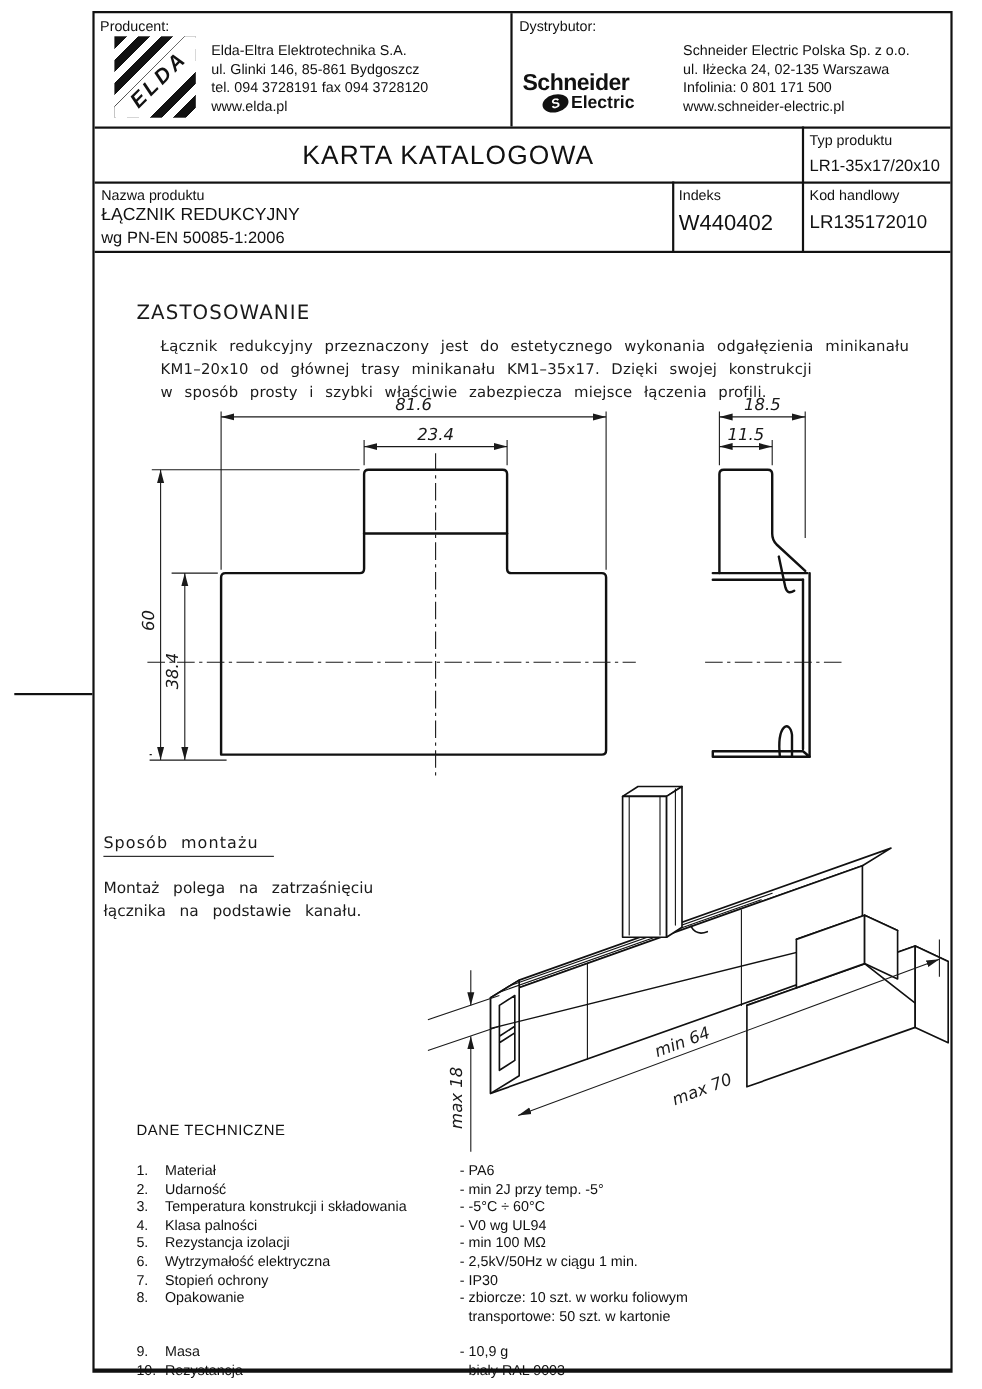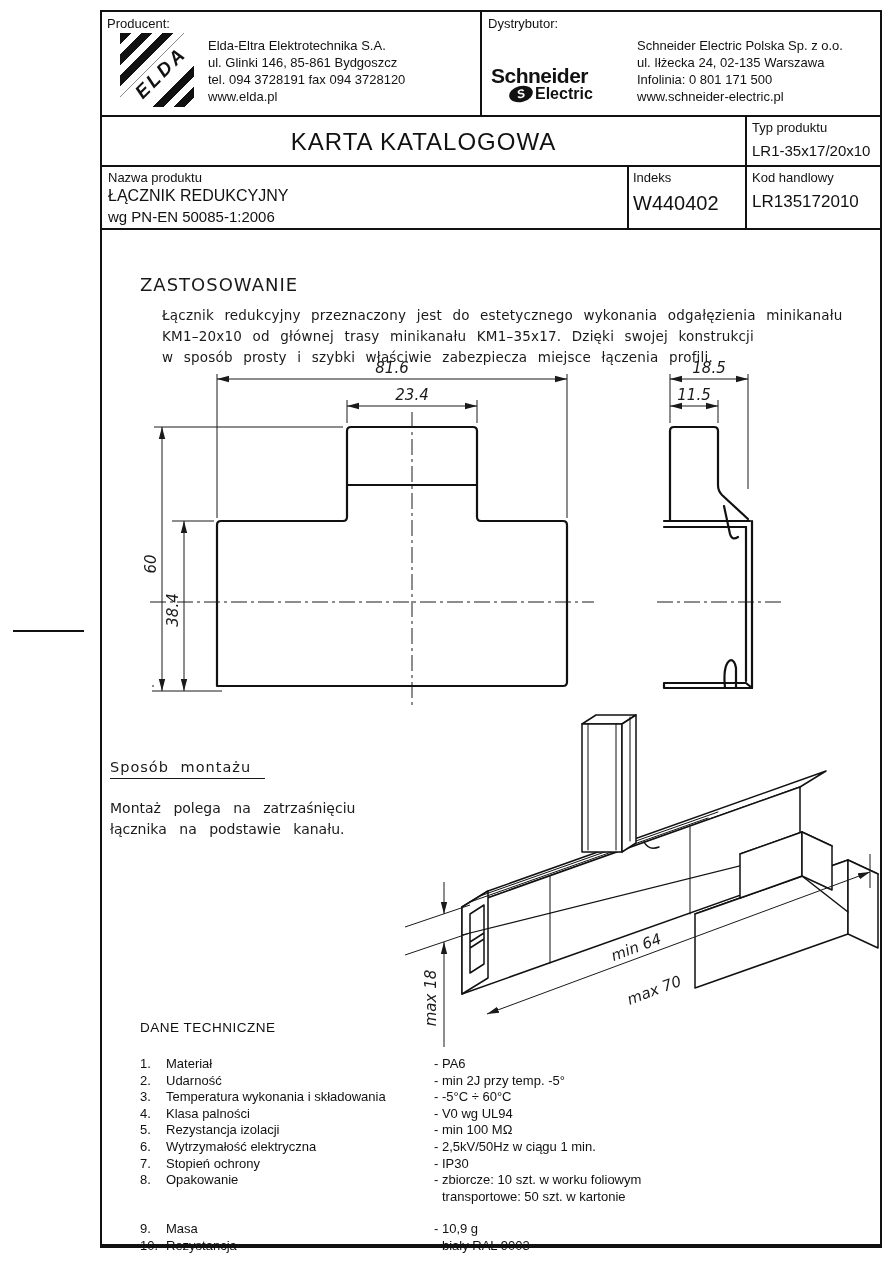--- a/index.html
+++ b/index.html
@@ -1,20 +1,20 @@
 <!DOCTYPE html>
 <html><head>
 <meta charset="utf-8">
 <style>
   html,body{margin:0;padding:0;background:#fff;}
   .page{position:relative;width:893px;height:1263px;background:#fff;overflow:hidden;
         font-family:"Liberation Sans",sans-serif;color:#111;}
   .abs{position:absolute;}
   .line{position:absolute;background:#111;}
-  .frame{position:absolute;left:100px;top:10px;width:782px;height:1238px;
+  .frame{position:absolute;left:84px;top:10px;width:782px;height:1238px;
          border:2px solid #111;border-bottom:4px solid #111;box-sizing:border-box;}
   .lbl{font-size:13px;}
   .cad{font-family:"DejaVu Sans",sans-serif;color:#1a1a1a;}
   .cad-par{font-size:13.5px;letter-spacing:.2px;word-spacing:6px;line-height:21px;white-space:nowrap;}
   .company{font-size:13px;line-height:17px;}
   .title{font-size:24px;letter-spacing:1px;}
   
   .elda{width:74px;height:74px;position:relative;overflow:hidden;
         background:repeating-linear-gradient(135deg,#111 0 8px,#fff 8px 15px);}
   .elda .band{position:absolute;left:-14px;top:28px;width:110px;height:24px;background:#fff;
@@ -195,21 +195,21 @@
         <span>Materiał</span>
         <span class="val">- PA6</span>
       </div>
       <div class="tech-row">
         <span class="no">2.</span>
         <span>Udarność</span>
         <span class="val">- min 2J przy temp. -5°</span>
       </div>
       <div class="tech-row">
         <span class="no">3.</span>
-        <span>Temperatura wykonania i składowania</span>
+        <span>Temperatura konstrukcji i składowania</span>
         <span class="val">- -5°C ÷ 60°C</span>
       </div>
       <div class="tech-row">
         <span class="no">4.</span>
         <span>Klasa palności</span>
         <span class="val">- V0 wg UL94</span>
       </div>
       <div class="tech-row">
         <span class="no">5.</span>
         <span>Rezystancja izolacji</span>

